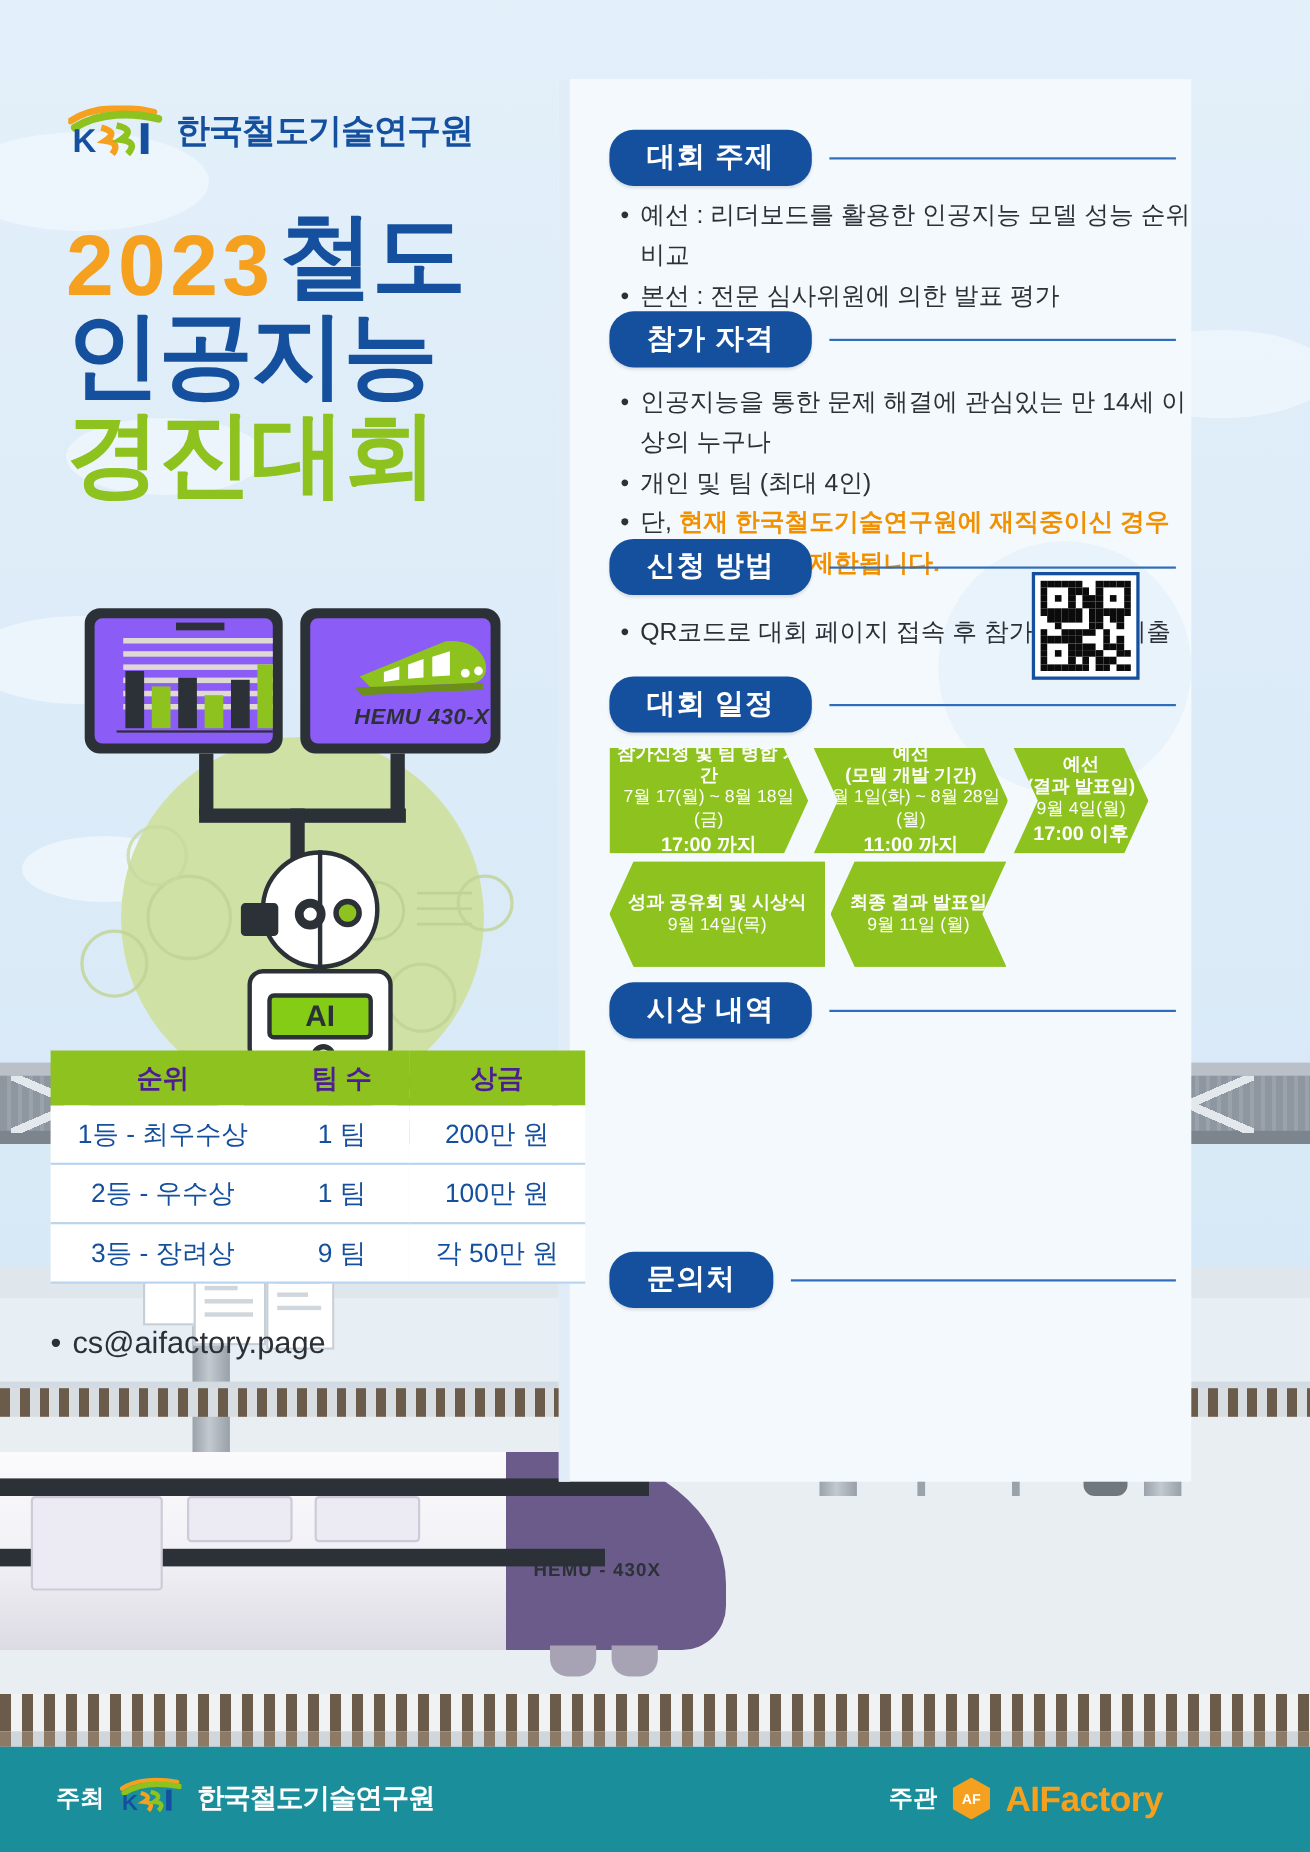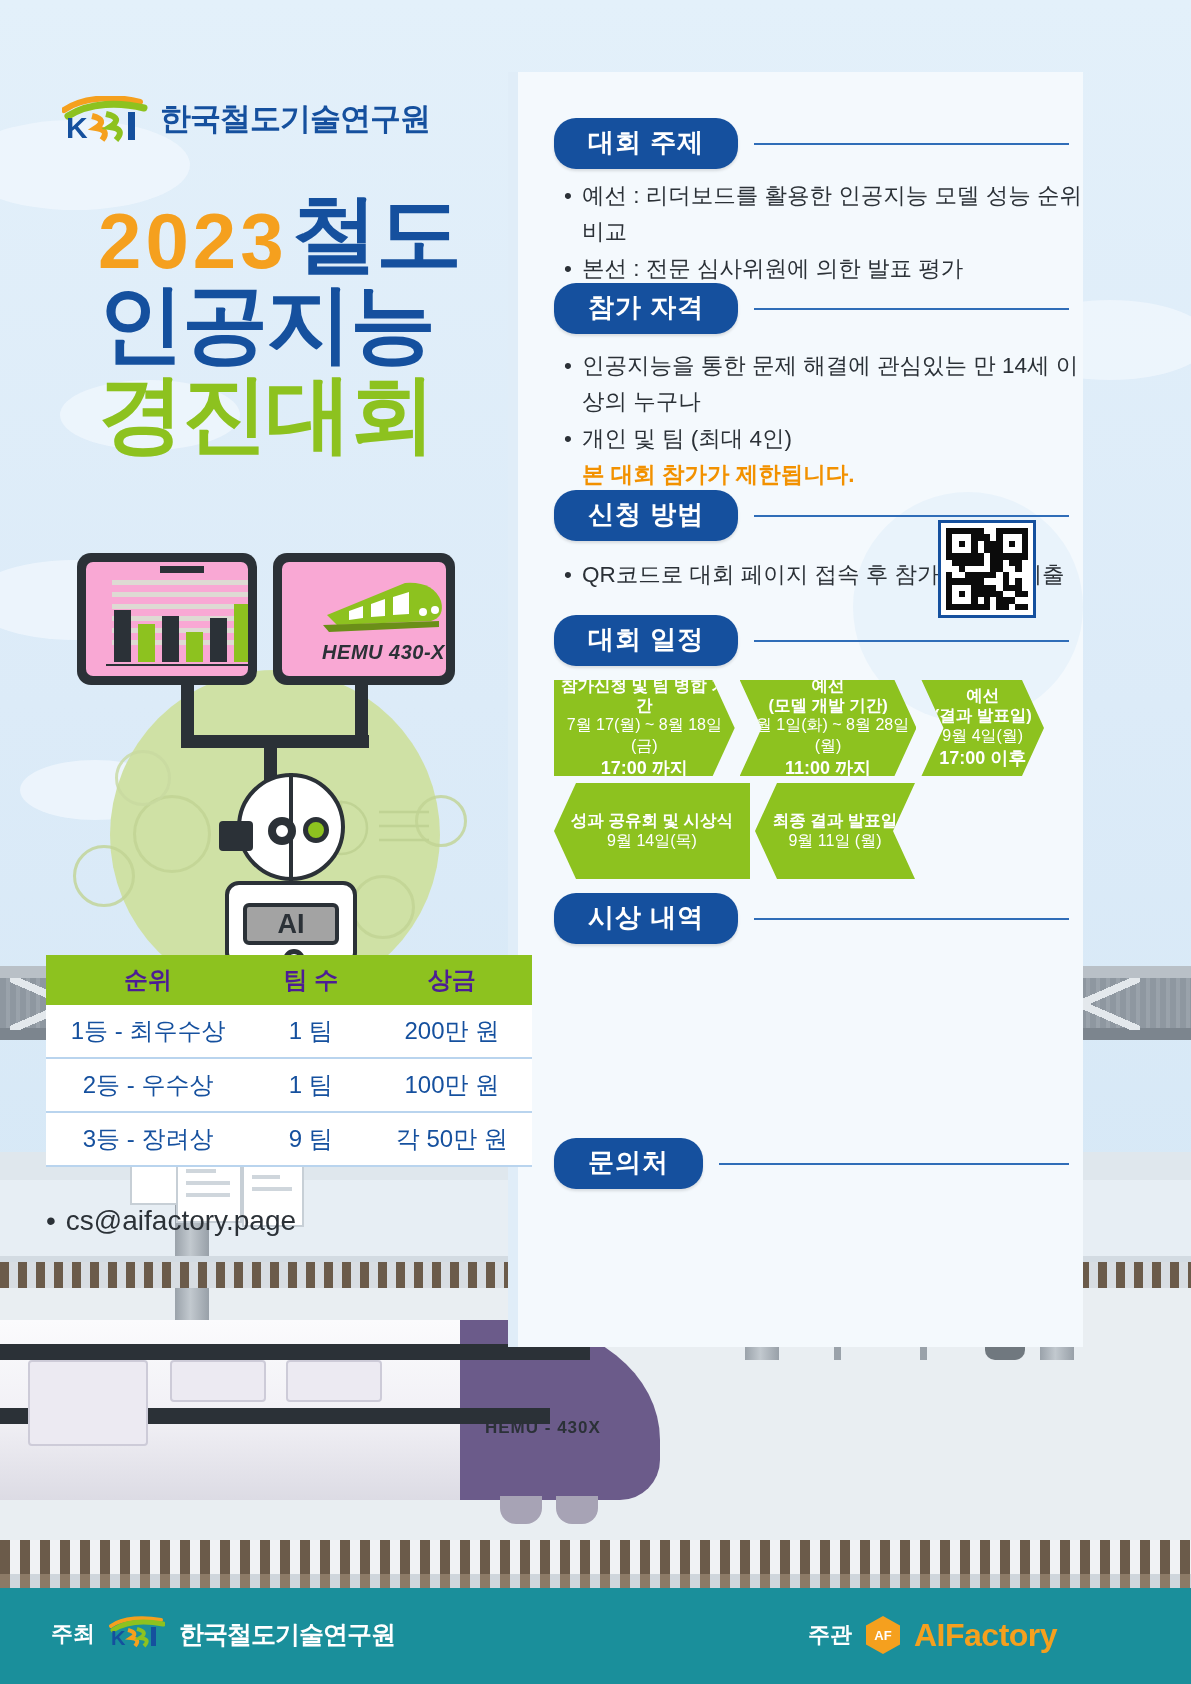--- a/index.html
+++ b/index.html
@@ -49,48 +49,48 @@
   .rail-bed2 { position:absolute; left:0; top:1540px; width:1191px; height:34px;
               background:repeating-linear-gradient(90deg,#6b5b4a 0 10px, #f0f2f4 10px 20px); }
   .rail-bed3 { position:absolute; left:0; top:1574px; width:1191px; height:14px;
               background:repeating-linear-gradient(90deg,#8c7a66 0 10px, #cfd6dc 10px 20px); }
 
   
   .krri-logo-top { position:absolute; left:62px; top:96px; display:flex; align-items:center; gap:10px; }
   .krri-mark { width:88px; height:46px; position:relative; }
   .krri-name { font-size:31px; font-weight:bold; color:#15509e; letter-spacing:-1px; white-space:nowrap; }
 
-  .title-block { position:absolute; left:60px; top:190px; width:430px;margin-left:38px; }
+  .title-block { position:absolute; left:60px; top:190px; width:430px; }
   .t-year { font-size:78px; font-weight:bold; color:#f5a01e; letter-spacing:4px;
             line-height:0.95; display:inline-block; vertical-align:bottom; }
   .t-blue { font-size:86px; font-weight:bold; color:#15509e; letter-spacing:-2px;
             line-height:1.02; display:inline-block; vertical-align:bottom; }
   .t-row2 { font-size:86px; font-weight:bold; color:#15509e; letter-spacing:-2px; line-height:1.05; }
   .t-row3 { font-size:86px; font-weight:bold; color:#8dc21f; letter-spacing:-2px; line-height:1.05; }
 
   
   .illus { position:absolute; left:55px; top:545px; width:440px; height:470px; }
   .green-circle { position:absolute; left:55px; top:125px; width:330px; height:330px;
                   background:#cfe1a5; border-radius:50%; }
   .gear { position:absolute; border:3px solid #c0d394; border-radius:50%; opacity:.8; }
   .screen { position:absolute; background:#2b3137; border-radius:14px; padding:9px; }
-  .screen-in { background:#f9a8d4; width:100%; height:100%; border-radius:7px; position:relative; overflow:hidden;padding-left:39px; }
+  .screen-in { background:#8b5cf6; width:100%; height:100%; border-radius:7px; position:relative; overflow:hidden;padding-left:39px; }
   .bar { position:absolute; bottom:14px; width:17px; }
   .bar.dark { background:#2b3137; }
   .bar.lime { background:#8dc21f; }
   .chart-line { position:absolute; left:26px; width:150px; height:5px; background:#dedad3; }
   .cable { position:absolute; background:#2b3137; }
   .robot-head { position:absolute; left:182px; top:228px; width:108px; height:108px;
                 background:#fff; border:4px solid #2b3137; border-radius:50%; }
   .eye-dark { position:absolute; left:213px; top:272px; width:28px; height:28px;
               border:8px solid #2b3137; border-radius:50%; background:#fff; }
   .eye-lime { position:absolute; left:248px; top:272px; width:26px; height:26px;
               background:#8dc21f; border-radius:50%; border:5px solid #2b3137; }
   .ai-box { position:absolute; left:188px; top:358px; width:96px; height:42px;
-            background:#a3a3a3; border:4px solid #2b3137; border-radius:6px;
+            background:#84cc16; border:4px solid #2b3137; border-radius:6px;
             color:#2b3137; font-weight:bold; font-size:27px; text-align:center; line-height:34px; }
   .robot-body { position:absolute; left:170px; top:336px; width:132px; height:86px;
                 background:#fff; border:4px solid #2b3137; border-radius:14px; }
   .lamp-pole { position:absolute; left:244px; top:430px; width:10px; height:120px; background:#6d7780; }
   .lamp-shade { position:absolute; left:182px; top:548px; width:132px; height:56px;
                 background:#f4f6f8; border-radius:66px 66px 8px 8px; }
 
   .papers { position:absolute; left:130px; top:1075px; width:250px; height:160px; }
   .paper { position:absolute; background:#fff; border:2px solid #c7cfd6; }
   .paper .pl { position:absolute; left:8px; background:#cfd6dc; height:4px; }
@@ -372,20 +372,21 @@
 </div>
 
 <div class="sec" style="left:508px; top:283px;">
   <div class="pill-row">
     <div class="pill">참가 자격</div>
     <div class="pill-line"></div>
   </div>
   <ul class="bl" style="margin-top:14px">
     <li>인공지능을 통한 문제 해결에 관심있는 만 14세 이상의 누구나</li>
     <li>개인 및 팀 (최대 4인)</li>
+    <li class="orange"><span class="pre">단, </span><span>현재 한국철도기술연구원에 재직중이신 경우</span></li>
     <li class="cont">본 대회 참가가 제한됩니다.</li>
   </ul>
 </div>
 
 <div class="sec" style="left:508px; top:490px;">
   <div class="pill-row">
     <div class="pill">신청 방법</div>
     <div class="pill-line"></div>
   </div>
   <ul class="bl" style="margin-top:16px">

